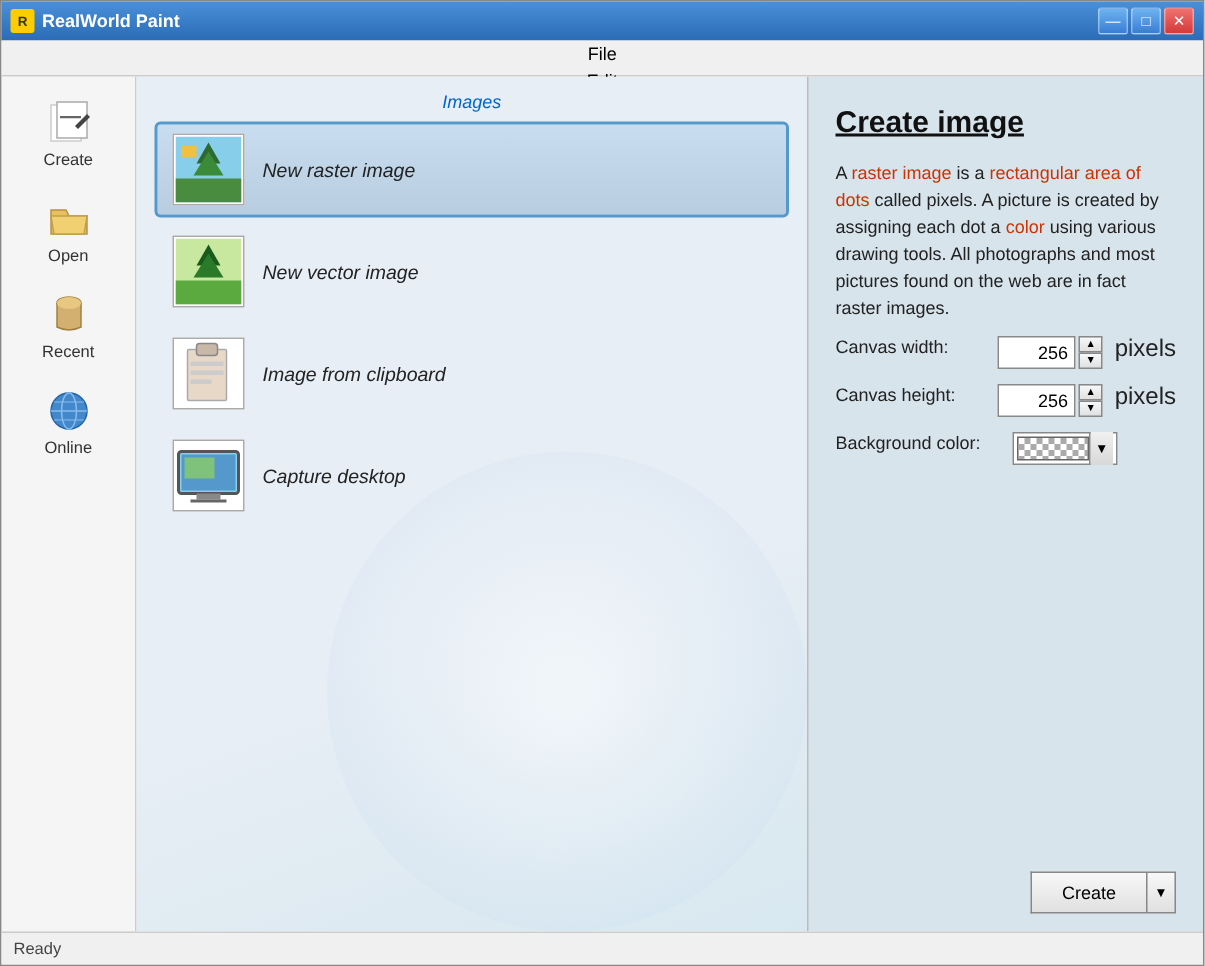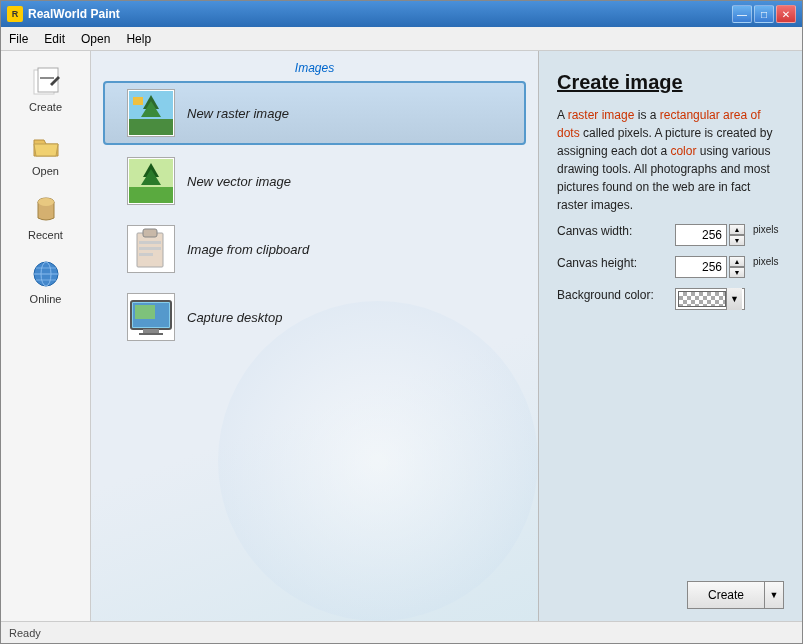--- a/index.html
+++ b/index.html
@@ -71,21 +71,22 @@
     }
     .title-btn.close { background: linear-gradient(to bottom, #f07070, #d43a3a); }
 
     
     .menu-bar {
       background: #f0f0f0;
       border-bottom: 1px solid #ccc;
       height: 24px;
       display: flex;
       align-items: center;
-      padding: 0 0;
+      padding: 0 12px;
+      flex-direction: column;
     }
 
     .menu-item {
       padding: 2px 8px;
       cursor: pointer;
       border-radius: 3px;
       font-size: 12px;
     }
 
     
@@ -163,21 +164,21 @@
     .images-header {
       color: #0066cc;
       font-size: 12px;
       margin-bottom: 6px;
       text-align: center;
     }
 
     .image-item {
       display: flex;
       align-items: center;
-      padding: 6px 22px;
+      padding: 6px 10px;
       cursor: pointer;
       border-radius: 4px;
       border: 2px solid transparent;
       margin-bottom: 4px;
       gap: 12px;
       background: transparent;
     }
     .image-item.selected {
       background: linear-gradient(to bottom, #c8ddf0, #b8cde0);
       border-color: #5599cc;
@@ -280,21 +281,21 @@
       background: linear-gradient(to bottom, #f8f8f8, #e0e0e0);
       cursor: pointer;
       display: flex;
       align-items: center;
       justify-content: center;
       font-size: 7px;
       line-height: 1;
     }
 
     .unit-label {
-      font-size: 10px;
+      font-size: 16px;
       color: #222;
     }
 
     .color-swatch-btn {
       display: flex;
       align-items: center;
       border: 1px solid #888;
       background: white;
       cursor: pointer;
       height: 22px;

